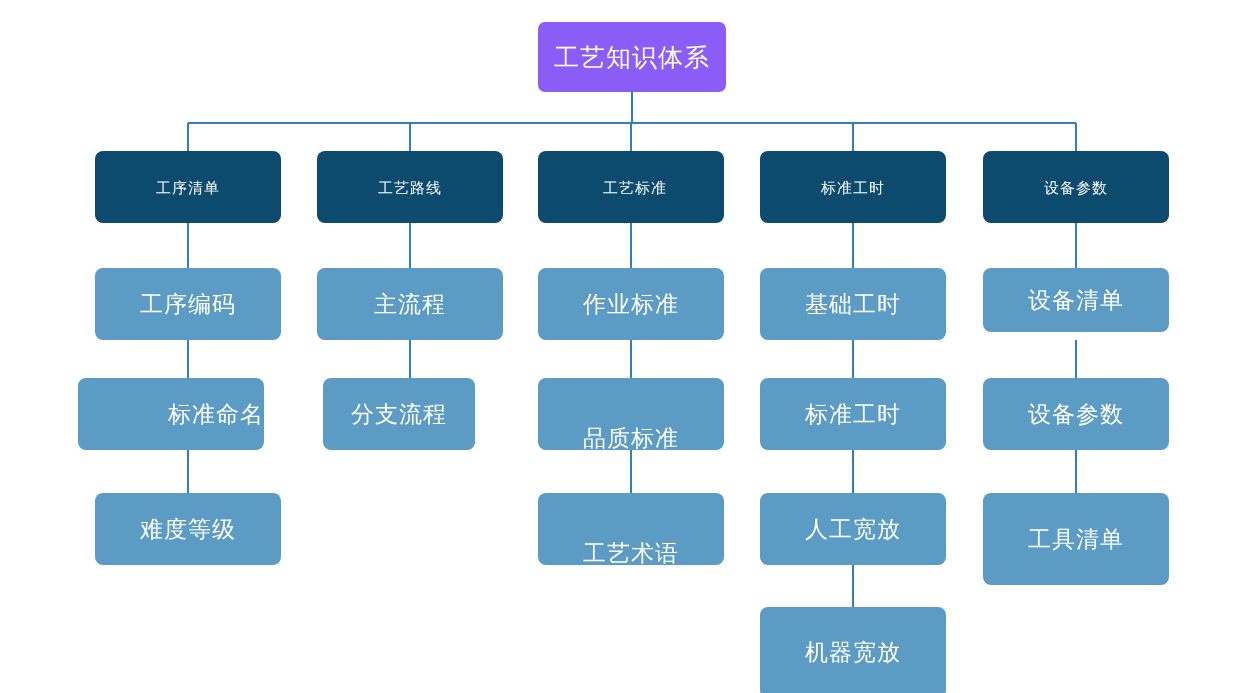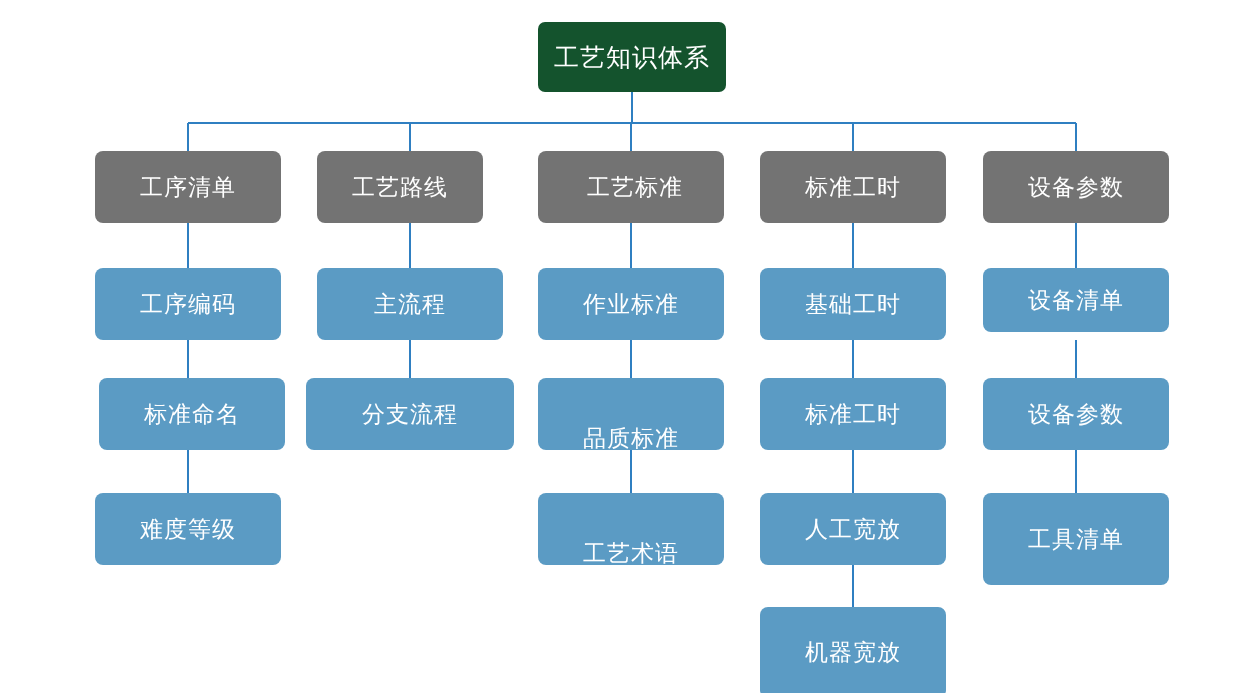--- a/index.html
+++ b/index.html
@@ -37,27 +37,27 @@
     text-align: center;
     letter-spacing: 1px;
     white-space: nowrap;
     z-index: 2;
   }
   .node-label {
     display: block;
     line-height: 1;
   }
   .node.level-root {
-    background: #14532d;
+    background: #8b5cf6;
     font-size: 25px;
     border-radius: 7px;
   }
   .node.level-category {
-    background: #737373;
-    font-size: 23px;
+    background: #0c4a6e;
+    font-size: 15px;
     justify-content: center;
   }
   .node.level-leaf {
     background: #5b9bc4;
     font-size: 23px;
   }
 </style>
 </head>
 <body>
 
@@ -89,33 +89,33 @@
   <div id="node-layer">
       <div class="node level-root" style="left: 538px; top: 22px; width: 188px; height: 70px;">
         <span class="node-label">工艺知识体系</span>
       </div>
       <div class="node level-category" style="left: 95px; top: 151px; width: 186px; height: 72px;">
         <span class="node-label">工序清单</span>
       </div>
       <div class="node level-leaf" style="left: 95px; top: 268px; width: 186px; height: 72px;">
         <span class="node-label">工序编码</span>
       </div>
-      <div class="node level-leaf" style="left: 99px; top: 378px; width: 186px; height: 72px;">
+      <div class="node level-leaf" style="left: 78px; top: 378px; width: 186px; height: 72px; justify-content: flex-end;">
         <span class="node-label">标准命名</span>
       </div>
       <div class="node level-leaf" style="left: 95px; top: 493px; width: 186px; height: 72px;">
         <span class="node-label">难度等级</span>
       </div>
-      <div class="node level-category" style="left: 317px; top: 151px; width: 166px; height: 72px;">
+      <div class="node level-category" style="left: 317px; top: 151px; width: 186px; height: 72px;">
         <span class="node-label">工艺路线</span>
       </div>
       <div class="node level-leaf" style="left: 317px; top: 268px; width: 186px; height: 72px; align-items: center;">
         <span class="node-label">主流程</span>
       </div>
-      <div class="node level-leaf" style="left: 306px; top: 378px; width: 208px; height: 72px;">
+      <div class="node level-leaf" style="left: 323px; top: 378px; width: 152px; height: 72px;">
         <span class="node-label">分支流程</span>
       </div>
       <div class="node level-category" style="left: 538px; top: 151px; width: 186px; height: 72px; padding-left: 8px;">
         <span class="node-label">工艺标准</span>
       </div>
       <div class="node level-leaf" style="left: 538px; top: 268px; width: 186px; height: 72px;">
         <span class="node-label">作业标准</span>
       </div>
       <div class="node level-leaf" style="left: 538px; top: 378px; width: 186px; height: 72px; align-items: flex-end;">
         <span class="node-label">品质标准</span>

